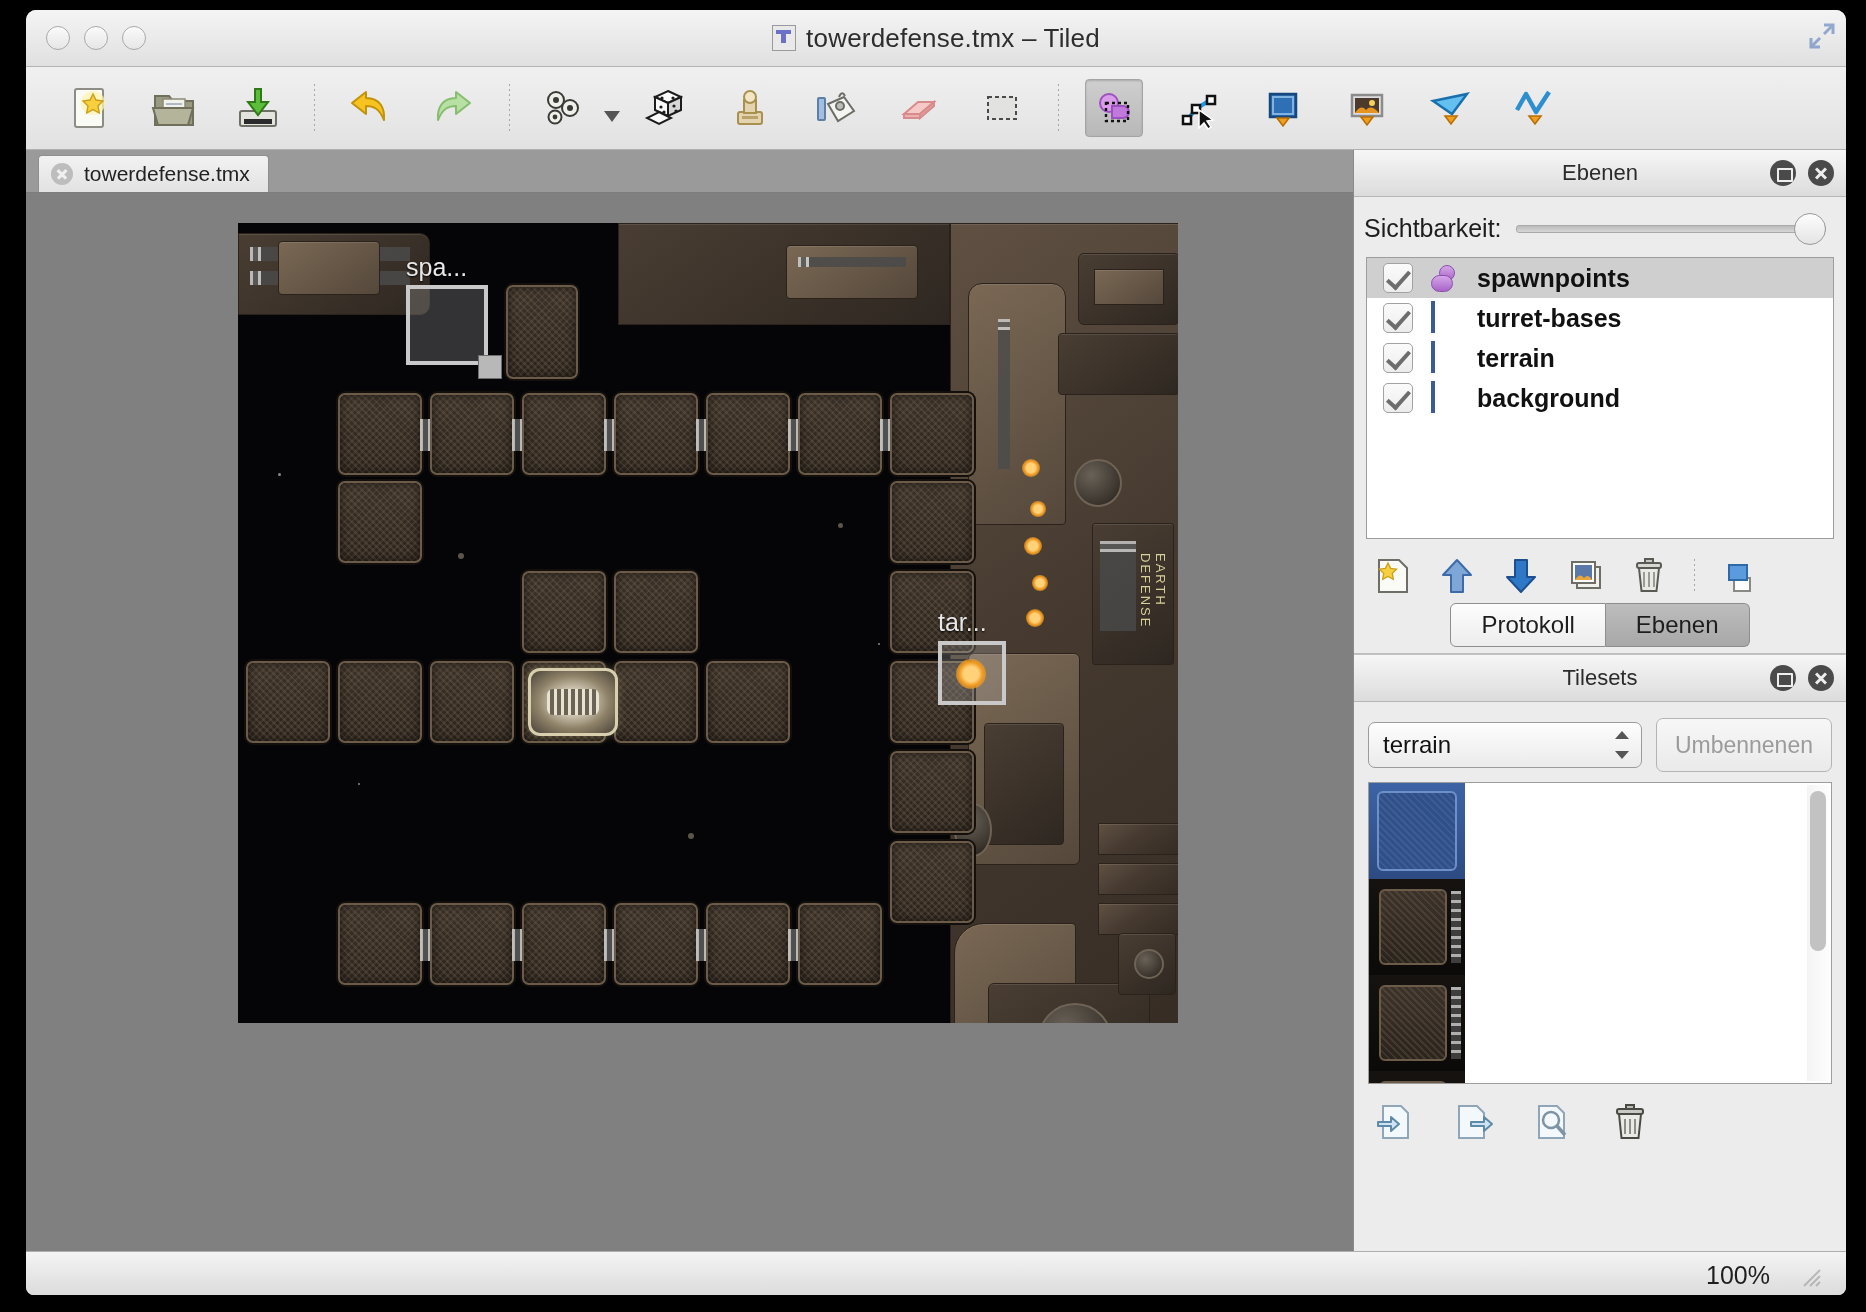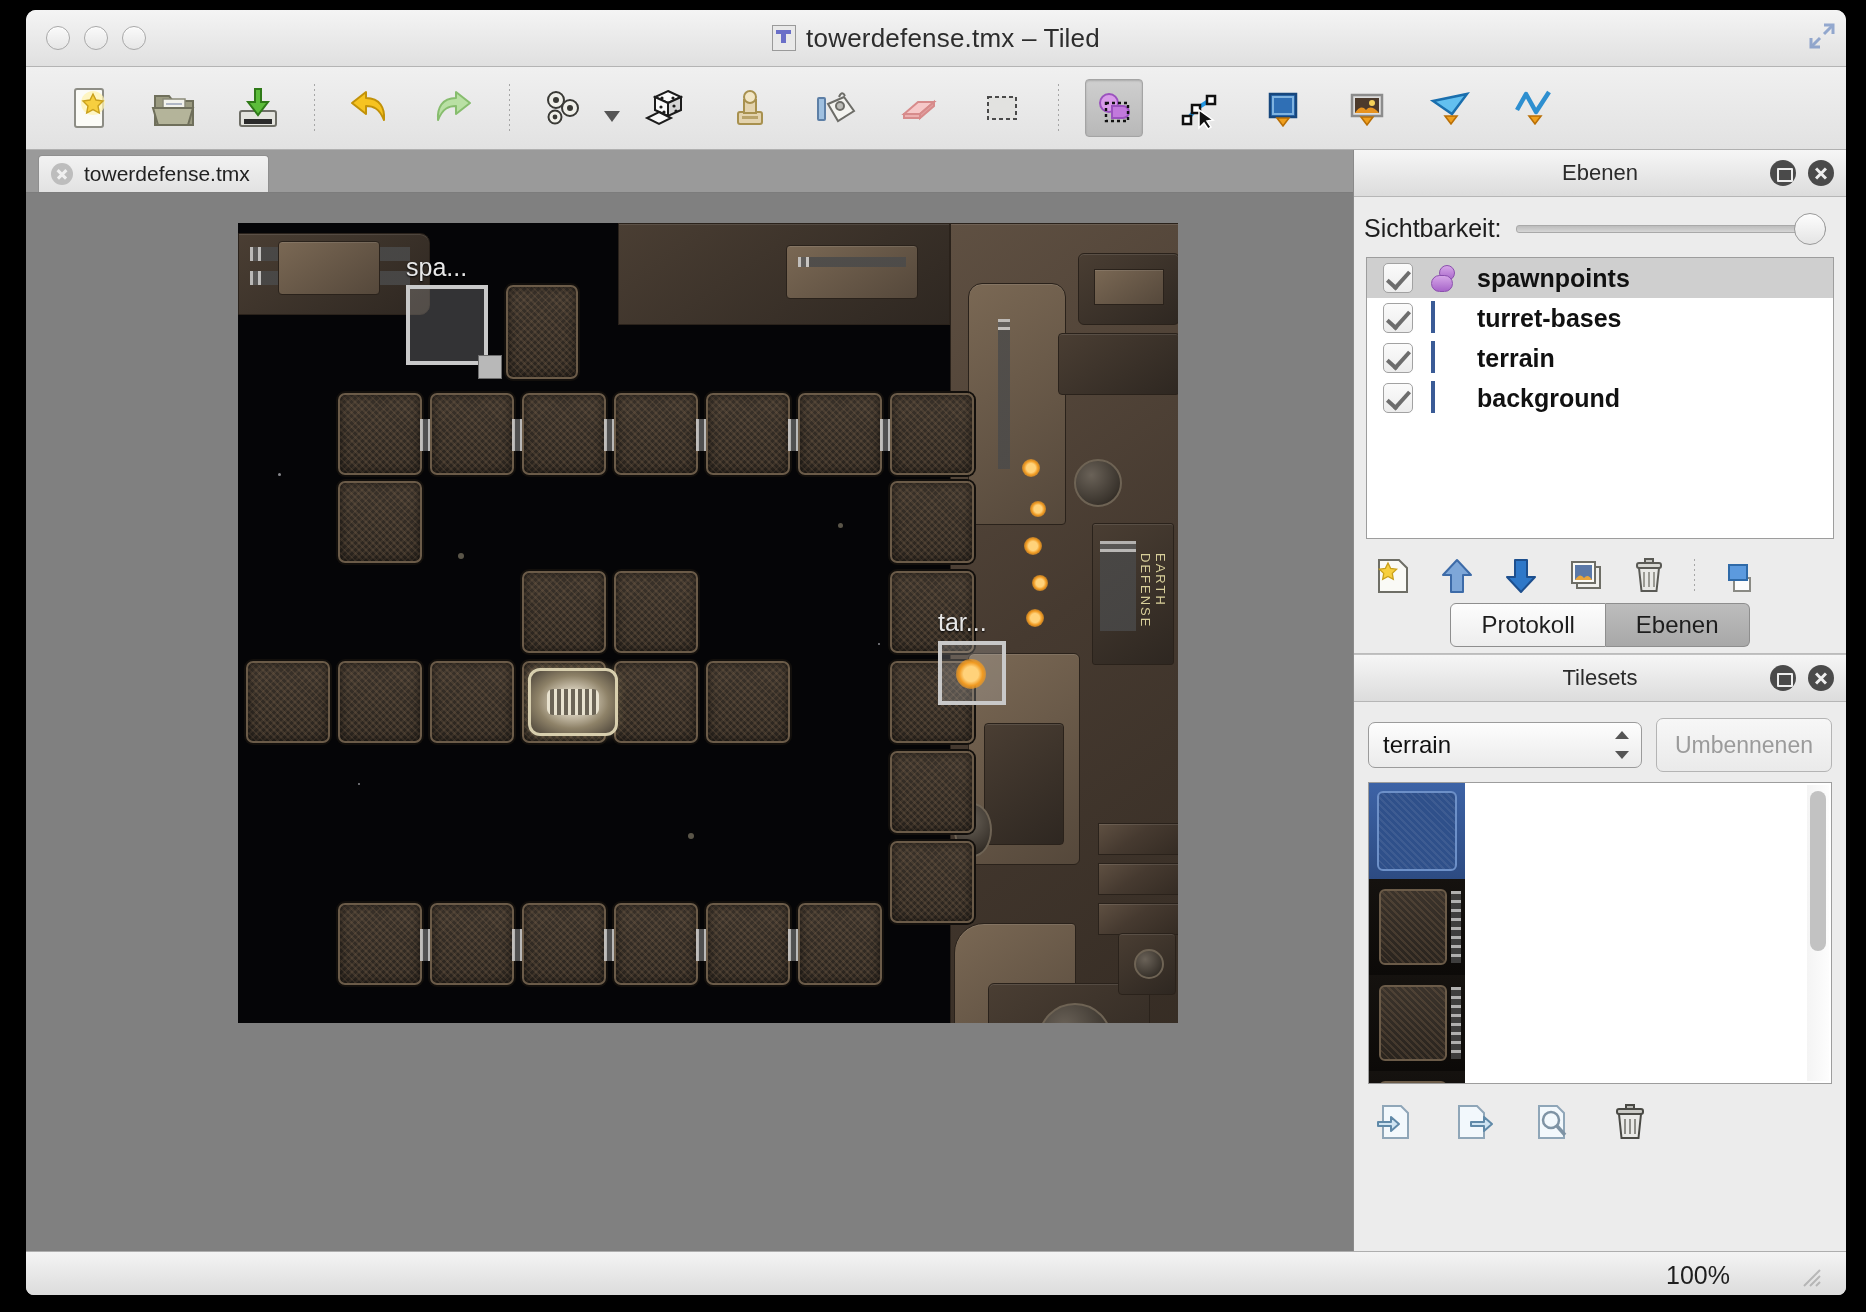--- a/index.html
+++ b/index.html
@@ -434,21 +434,20 @@
   }
 
   
   .statusbar {
     height: 46px;
     background: linear-gradient(to bottom,#f4f4f4,#dadada);
     border-top: 1px solid #aeaeae;
     display: flex; align-items: center; justify-content: flex-end;
     padding-right: 24px;
     position: relative;
-    gap: 40px;
   }
   .zoom-txt { font-size: 25px; color: #1e1e1e; margin-right: 26px; }
   .grip { width: 26px; height: 26px; opacity: .5; }
 </style>
 </head>
 <body>
 
 <div id="app">
 
   <div class="titlebar">

